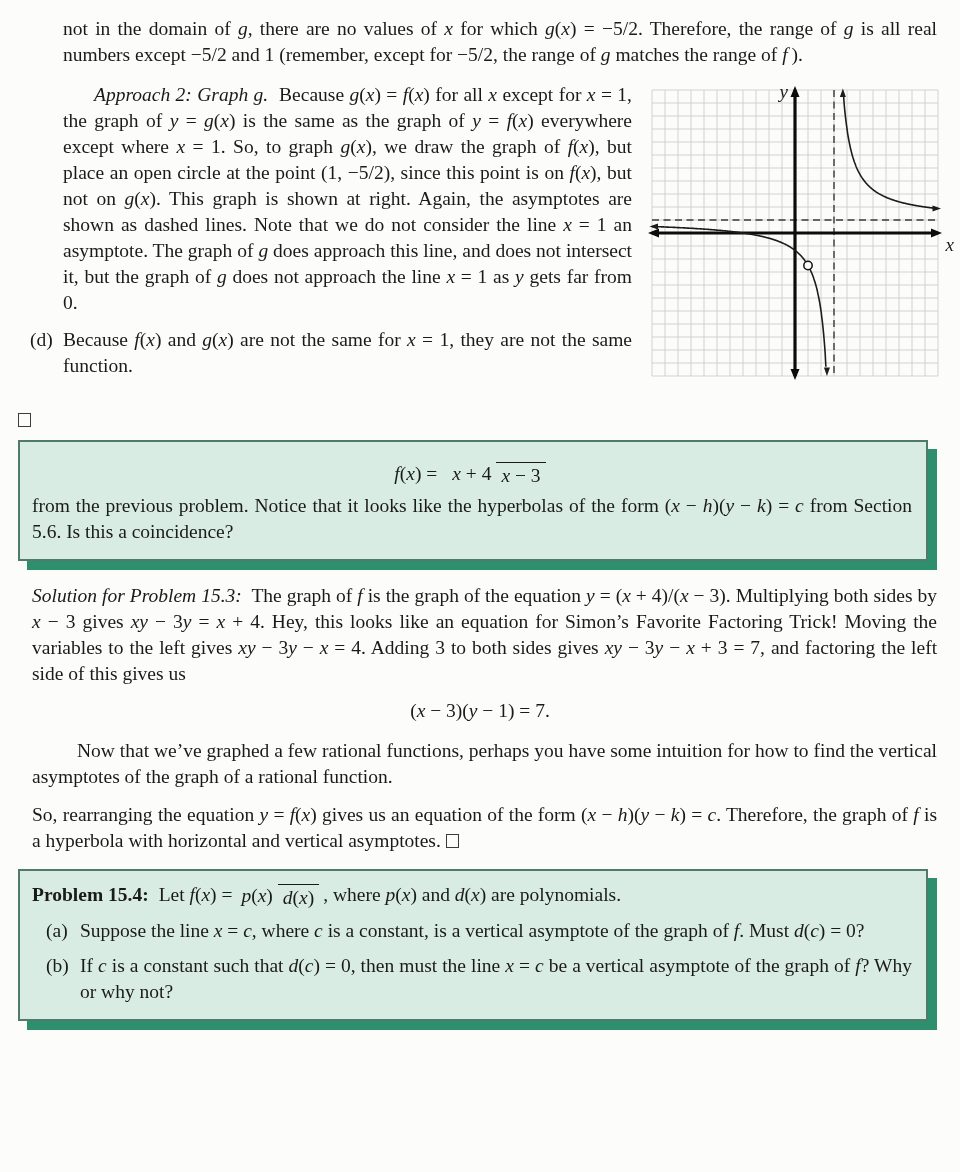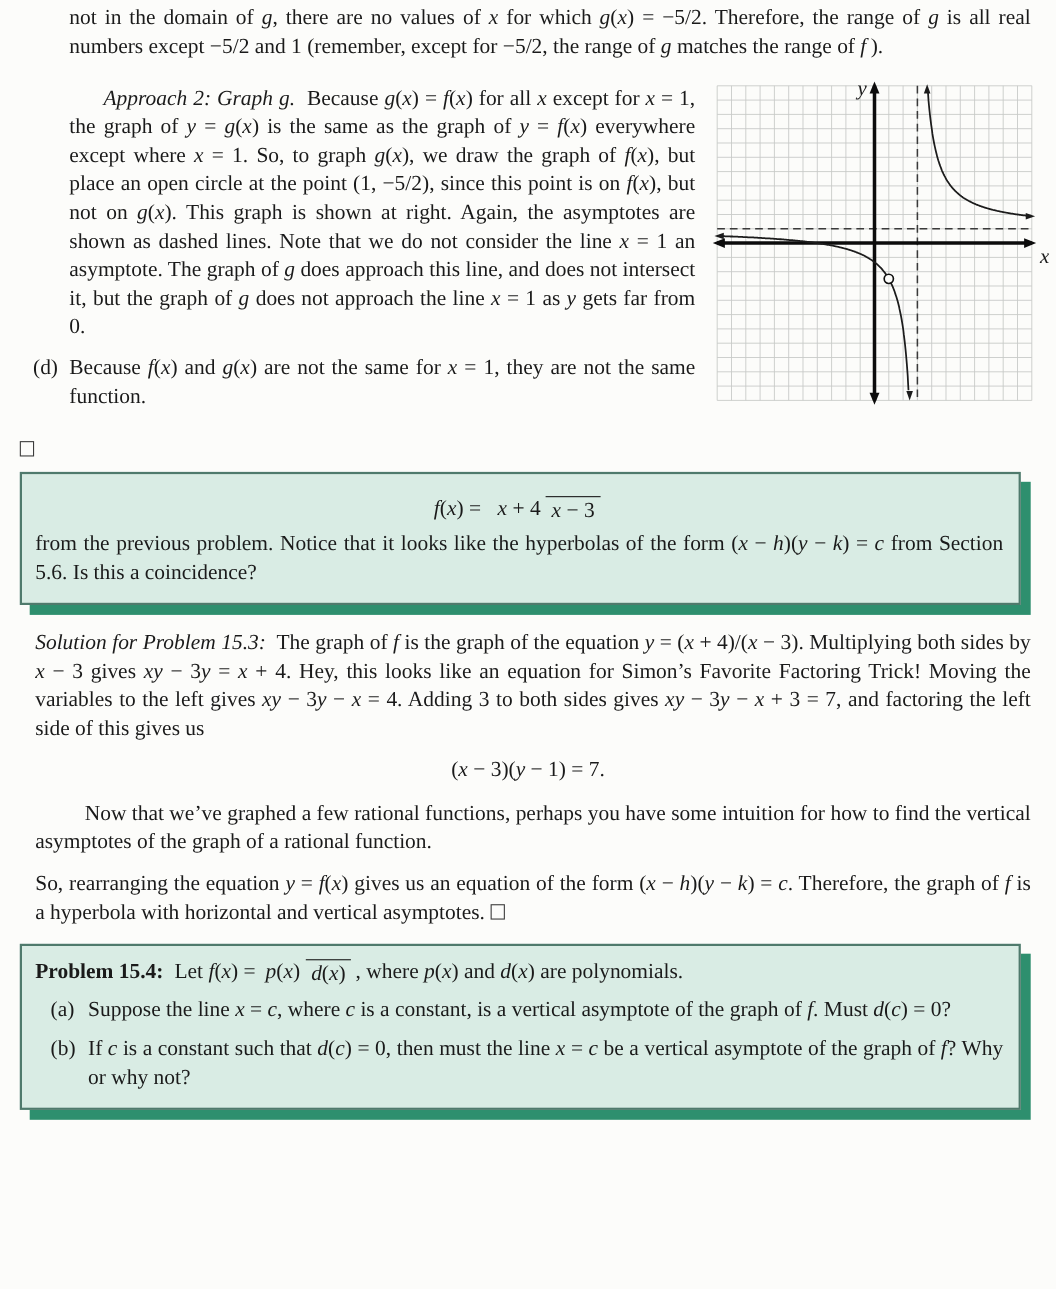--- a/index.html
+++ b/index.html
@@ -1,28 +1,28 @@
 <!DOCTYPE html>
 <html><head>
 <meta charset="utf-8">
 <style>
   html,body{margin:0;padding:0;background:#ffffff;}
   .page{
     width:960px;height:1172px;box-sizing:border-box;position:relative;overflow:hidden;
     background:#fcfcfa;color:#1a1a1a;
     font-family:"Liberation Serif","DejaVu Serif",serif;
     font-size:19.5px;line-height:26px;
-    padding-top:4px;
+    padding-top:16px;
   }
   p{margin:0;}
   .jp{text-align:justify;}
   .bm{margin-left:63px;margin-right:23px;}
   .fm{margin-left:32px;margin-right:23px;}
   .indent{text-indent:31px;}
-  .row{display:flex;gap:12px;align-items:center;margin:14px 4px 16px 63px;}
+  .row{display:flex;gap:12px;align-items:flex-start;margin:14px 4px 16px 63px;}
   .col-text{width:569px;}
   .col-graph{margin:0;flex:none;}
   svg{font-family:"Liberation Serif","DejaVu Serif",serif;}
   .hole-p{margin-top:13px;}
   .item{display:flex;margin-top:11px;}
   .col-text .item{margin-left:-33px;}
   .marker{flex:none;width:33px;}
   .itext{flex:1;}
   .qed{display:inline-block;width:11px;height:12px;border:1.6px solid #3c3c3c;vertical-align:-1px;background:transparent;}
   .qed-standalone{margin:9px 0 0 18px;height:18px;}

